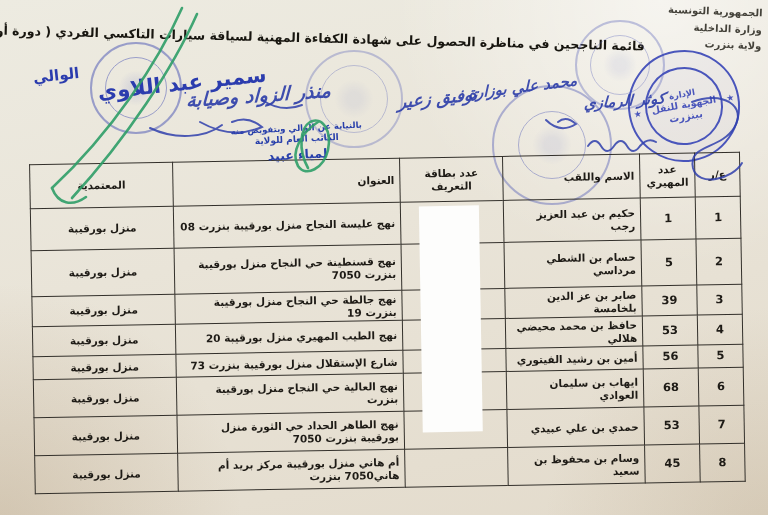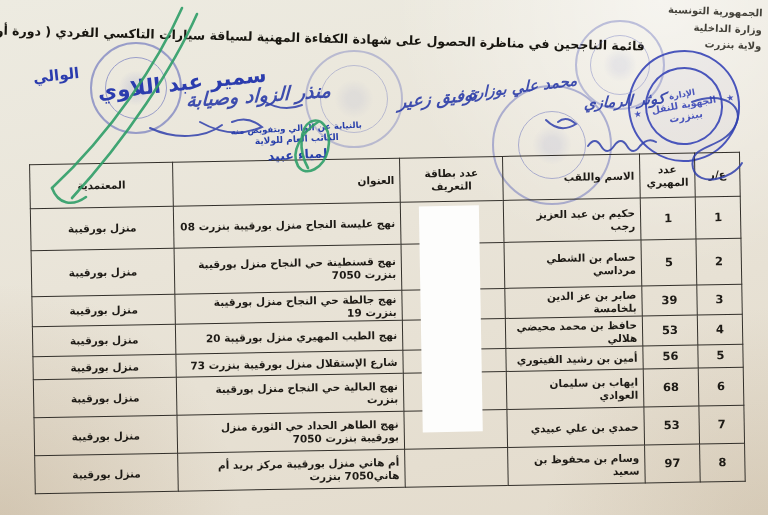--- a/index.html
+++ b/index.html
@@ -222,21 +222,21 @@
           <tr>
             <td class="c-rn">7</td>
             <td class="c-inv">53</td>
             <td class="c-name">حمدي بن علي عبيدي</td>
             <td class="c-id"></td>
             <td class="c-addr">نهج الطاهر الحداد حي الثورة منزل بورقيبة بنزرت 7050</td>
             <td class="c-del">منزل بورقيبة</td>
           </tr>
           <tr>
             <td class="c-rn">8</td>
-            <td class="c-inv">97</td>
+            <td class="c-inv">45</td>
             <td class="c-name">وسام بن محفوظ بن سعيد</td>
             <td class="c-id"></td>
             <td class="c-addr">أم هاني منزل بورقيبة مركز بريد أم هاني7050 بنزرت</td>
             <td class="c-del">منزل بورقيبة</td>
           </tr>
         </tbody>
     </table>
 
     <div class="redaction"></div>
   </div>

